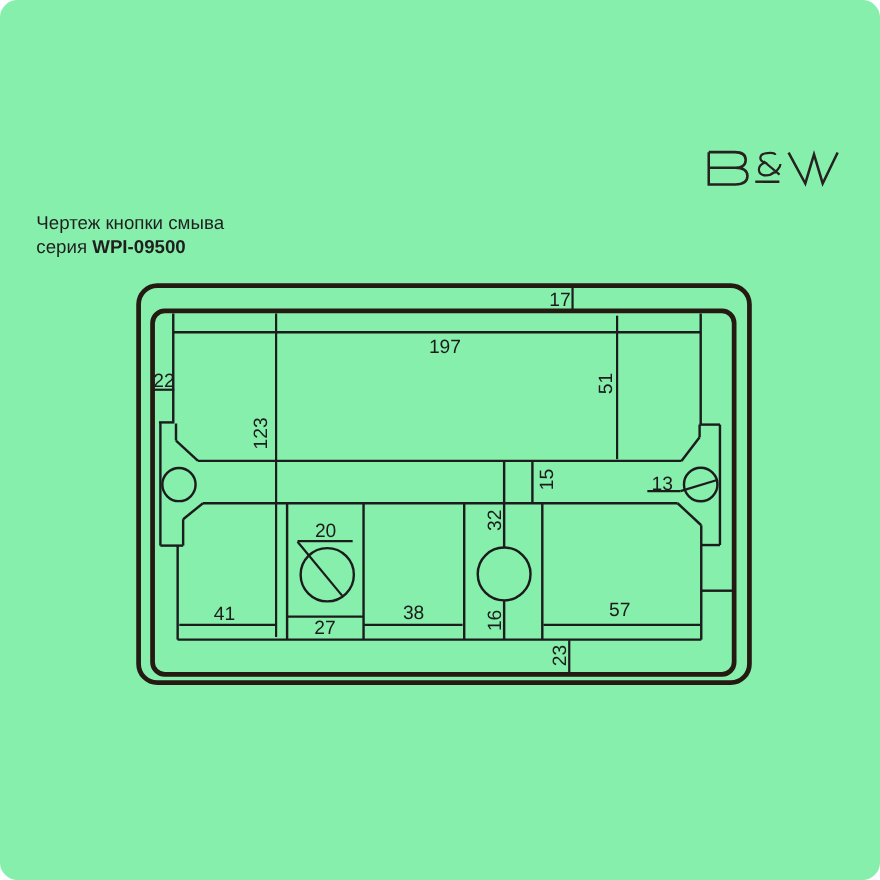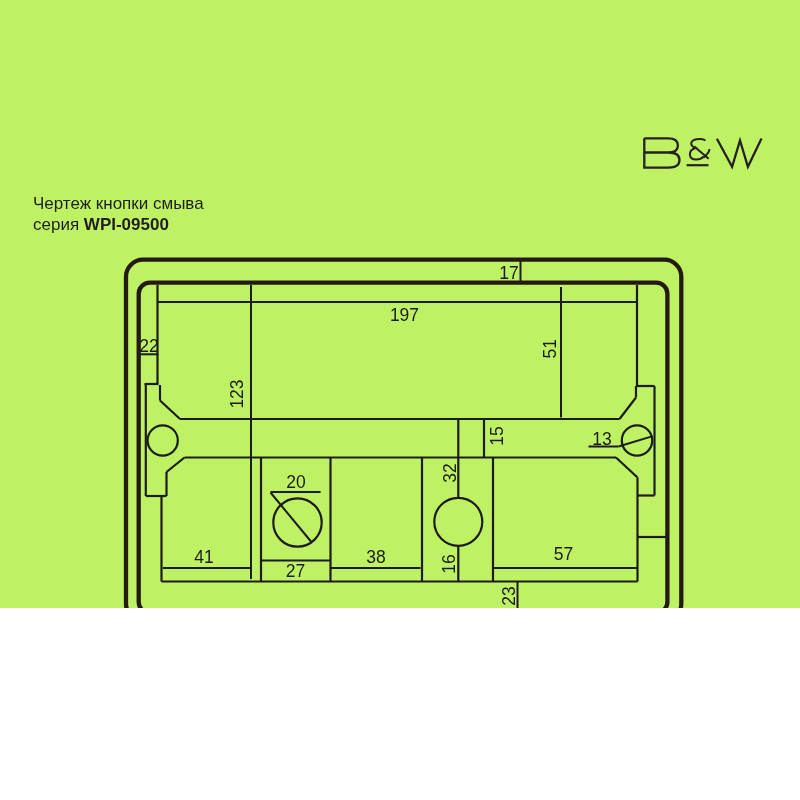--- a/index.html
+++ b/index.html
@@ -1,16 +1,16 @@
 <!DOCTYPE html>
 <html><head>
 <meta charset="utf-8">
 <style>
   html,body{margin:0;padding:0;background:#ffffff;}
-  .page{position:relative;width:800px;height:608px;background:#bef264;overflow:hidden;}
+  .page{position:relative;width:800px;height:800px;background:#86efac;overflow:hidden;border-radius:16px;}
   svg{position:absolute;top:0;left:0;}
   text{font-family:"Liberation Sans", sans-serif;fill:#1c1c1c;}
   .dim{font-size:17.5px;}
   .hdr{font-size:17px;fill:#1f1f1f;}
 </style>
 </head>
 <body>
 <div class="page">
 <svg width="800" height="800" viewBox="0 0 800 800">
 

